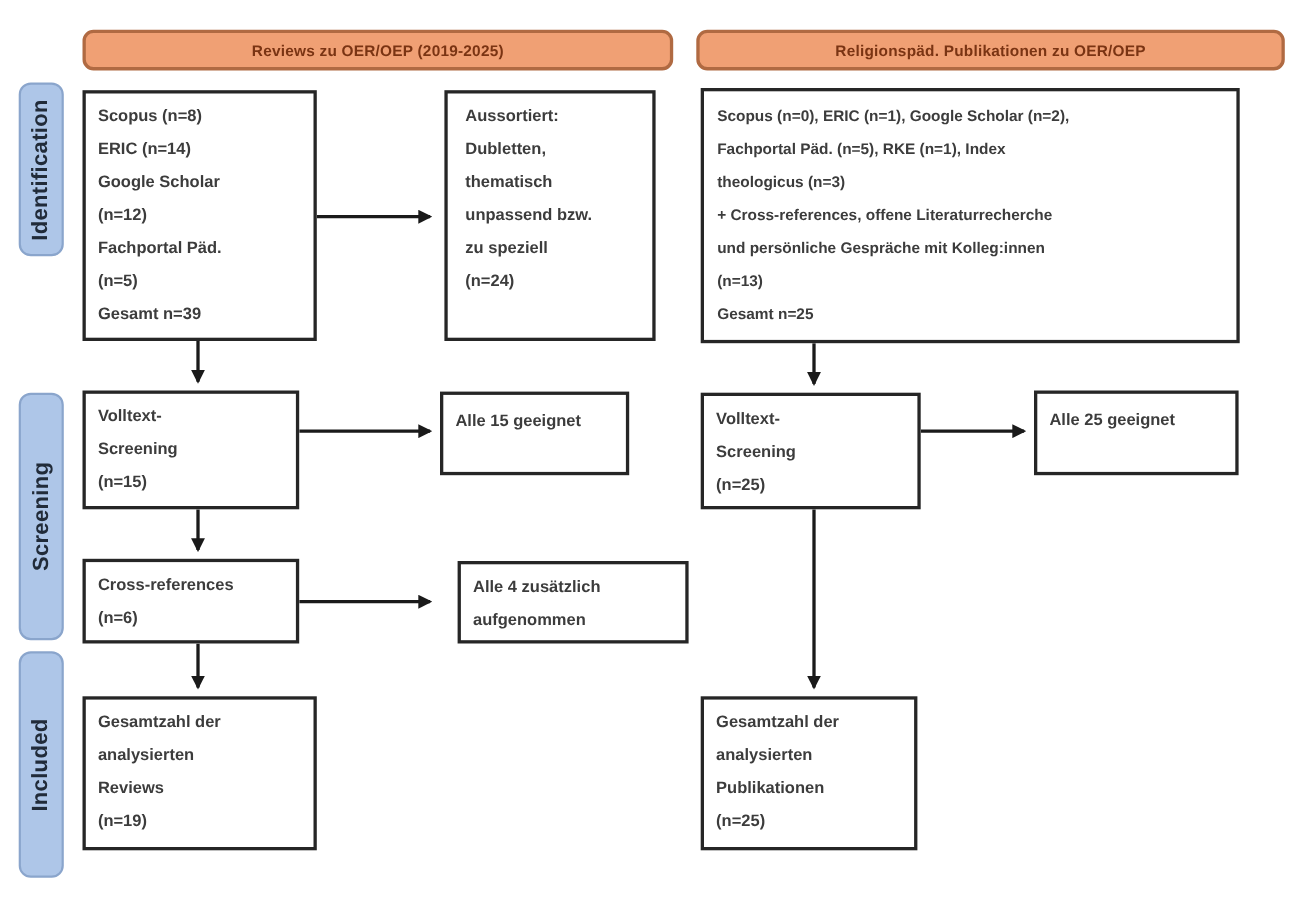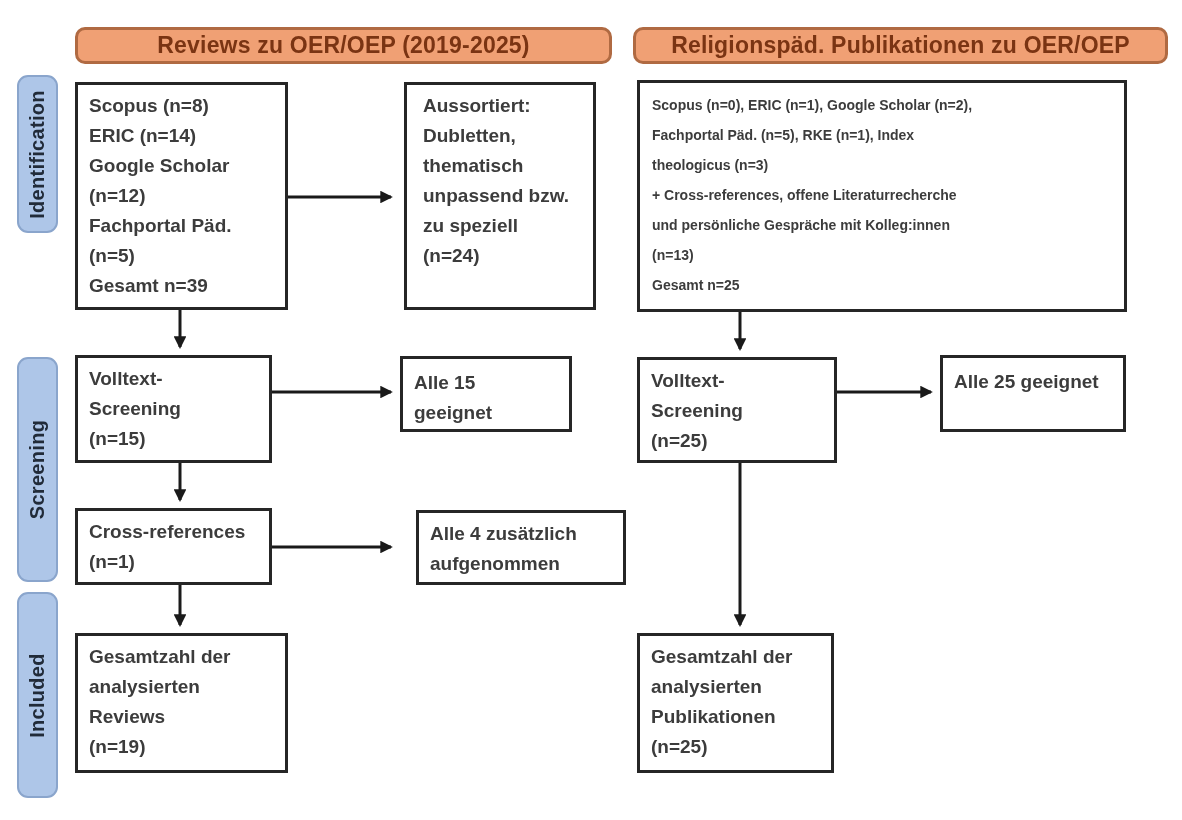--- a/index.html
+++ b/index.html
@@ -32,21 +32,21 @@
   }
   .col-header {
     position: absolute;
     display: flex;
     align-items: center;
     justify-content: center;
     background: var(--header-fill);
     border: 3px solid var(--header-border);
     border-radius: 10px;
     color: var(--header-text);
-    font-size: 23px;
+    font-size: 14px;
     font-weight: 700;
     letter-spacing: 0.2px;
   }
   .stage {
     position: absolute;
     display: flex;
     align-items: center;
     justify-content: center;
     background: var(--stage-fill);
     border: 2px solid var(--stage-border);
@@ -58,21 +58,21 @@
     font-size: 20px;
     font-weight: 700;
     color: var(--stage-text);
     letter-spacing: 0.3px;
   }
   .fbox {
     position: absolute;
     background: #ffffff;
     border: 3px solid var(--box-border);
     color: var(--box-text);
-    font-size: 19px;
+    font-size: 15px;
     line-height: 30px;
     font-weight: 700;
     padding: 6px 11px;
     white-space: pre-line;
     overflow: hidden;
   }
   .fbox.small-pad { padding-top: 9px; }
   .fbox.wide { font-size: 14px; line-height: 30px; padding: 7px 12px; }
 </style>
 </head>
@@ -129,21 +129,21 @@
 zu speziell
 (n=24)</div>
 
   <div class="fbox" style="left:75px; top:355px; width:197px; height:108px;">Volltext-
 Screening
 (n=15)</div>
 
   <div class="fbox small-pad" style="left:400px; top:356px; width:172px; height:76px;">Alle 15 geeignet</div>
 
   <div class="fbox" style="left:75px; top:508px; width:197px; height:77px;">Cross-references
-(n=1)</div>
+(n=6)</div>
 
   <div class="fbox" style="left:400px; top:510px; width:210px; height:75px;margin-left:16px;">Alle 4 zusätzlich
 aufgenommen</div>
 
   <div class="fbox" style="left:75px; top:633px; width:213px; height:140px;">Gesamtzahl der
 analysierten
 Reviews
 (n=19)</div>
 
   <div class="fbox wide" style="left:637px; top:80px; width:490px; height:232px;">Scopus (n=0), ERIC (n=1), Google Scholar (n=2),

